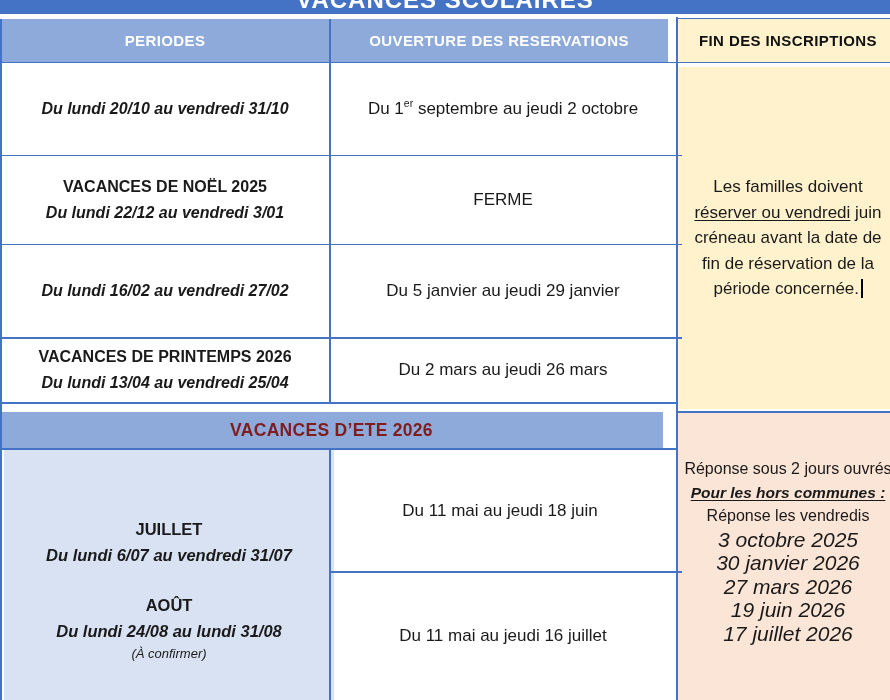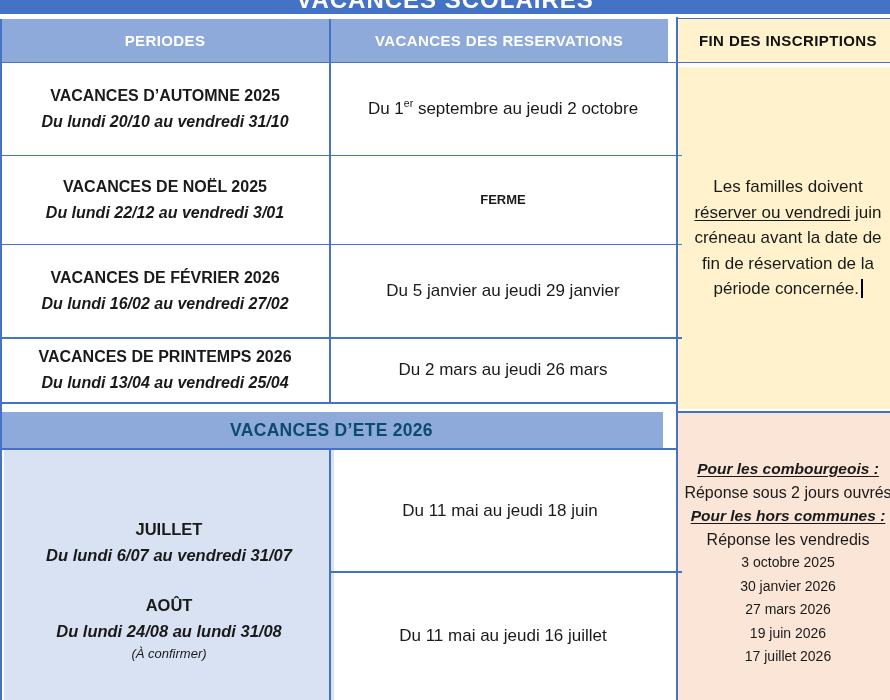--- a/index.html
+++ b/index.html
@@ -26,26 +26,26 @@
   
   .c1{left:0;width:330px;}
   .c2{left:330px;width:346px;}
   .r1{top:63px;height:91px;}
   .r2{top:156px;height:87px;}
   .r3{top:245px;height:92px;}
   .r4{top:338px;height:64px;}
   .period-title{font-size:16px;font-weight:bold;line-height:26px;}
   .period-dates{font-size:16px;font-weight:bold;font-style:italic;line-height:26px;}
   .res-text{font-size:17px;}
-  .ferme{font-size:13px;font-weight:bold;}
+  .ferme{font-size:17px;font-weight:normal;}
   sup.er{font-size:10.5px;vertical-align:super;line-height:0;}
 
   
   .ete{left:0;top:412px;width:663px;height:36px;background:#8EAADB;
-       color:#0c4a6e;font-weight:bold;font-size:17.5px;letter-spacing:.3px;}
+       color:#7f1d1d;font-weight:bold;font-size:17.5px;letter-spacing:.3px;}
 
   
   .lavender{left:4px;top:450px;width:330px;height:250px;background:#D9E2F3;
             display:flex;flex-direction:column;align-items:center;text-align:center;padding-top:66px;}
   .lav-title{font-size:16.5px;font-weight:bold;line-height:26px;}
   .lav-dates{font-size:16.5px;font-weight:bold;font-style:italic;line-height:26px;}
   .lav-gap{height:24px;}
   .lav-note{font-size:13px;font-style:italic;line-height:20px;}
   .sumc2a{left:330px;top:450px;width:340px;height:121px;}
   .sumc2b{left:330px;top:572px;width:346px;height:128px;}
@@ -56,21 +56,21 @@
   .cream .u{text-decoration:underline;text-underline-offset:2px;}
   .cursor{display:inline-block;width:1.5px;height:19px;background:#000;margin-left:2px;vertical-align:-4px;}
 
   .pink{left:678px;top:412px;width:220px;height:288px;background:#FBE5D6;
         display:flex;flex-direction:column;align-items:center;text-align:center;
         padding-top:45px;overflow:visible;}
   .p-head{font-size:15.5px;font-weight:bold;font-style:italic;text-decoration:underline;
           text-underline-offset:2px;line-height:23.5px;}
   .p-head2{}
   .p-body{font-size:16px;line-height:23.5px;}
-  .p-date{font-size:14px;line-height:23.5px;}
+  .p-date{font-size:21px;line-height:23.5px;font-style:italic;}
 
   
   .v1{left:0;top:19px;width:1.5px;height:681px;}
   .v2a{left:329px;top:19px;width:1.5px;height:383px;}
   .v2b{left:329px;top:450px;width:1.5px;height:250px;}
   .v3{left:676px;top:17px;width:1.5px;height:683px;}
   .h1{left:0;top:61.5px;width:890px;height:1.5px;}
   .h2{left:0;top:154.5px;width:682px;height:1.5px;}
   .h3{left:0;top:243.5px;width:682px;height:1.5px;}
   .h4{left:0;top:337px;width:682px;height:1.5px;}
@@ -85,44 +85,42 @@
 <div class="page">
 
   <div class="abs title-banner">
     <span class="t">VACANCES SCOLAIRES</span>
   </div>
 
   <div class="abs flexc hdr hdr1">
     <span>PERIODES</span>
   </div>
   <div class="abs flexc hdr hdr2">
-    <span>VACANCES DES RESERVATIONS</span>
+    <span>OUVERTURE DES RESERVATIONS</span>
   </div>
   <div class="abs flexc hdr hdr3">
     <span>FIN DES INSCRIPTIONS</span>
   </div>
 
   <div class="abs flexc c1 r1">
-    <div class="period-title nowrap">VACANCES D’AUTOMNE 2025</div>
     <div class="period-dates nowrap">Du lundi 20/10 au vendredi 31/10</div>
   </div>
   <div class="abs flexc c2 r1">
     <div class="res-text nowrap"><span>Du 1</span><sup class="er">er</sup><span> septembre au jeudi 2 octobre</span></div>
   </div>
 
   <div class="abs flexc c1 r2">
     <div class="period-title nowrap">VACANCES DE NOËL 2025</div>
     <div class="period-dates nowrap">Du lundi 22/12 au vendredi 3/01</div>
   </div>
   <div class="abs flexc c2 r2">
     <div class="ferme nowrap">FERME</div>
   </div>
 
   <div class="abs flexc c1 r3">
-    <div class="period-title nowrap">VACANCES DE FÉVRIER 2026</div>
     <div class="period-dates nowrap">Du lundi 16/02 au vendredi 27/02</div>
   </div>
   <div class="abs flexc c2 r3">
     <div class="res-text nowrap">Du 5 janvier au jeudi 29 janvier</div>
   </div>
 
   <div class="abs flexc c1 r4">
     <div class="period-title nowrap">VACANCES DE PRINTEMPS 2026</div>
     <div class="period-dates nowrap">Du lundi 13/04 au vendredi 25/04</div>
   </div>
@@ -152,21 +150,20 @@
   </div>
 
   <div class="abs flexc sumc2a">
     <div class="res-text nowrap">Du 11 mai au jeudi 18 juin</div>
   </div>
   <div class="abs flexc sumc2b">
     <div class="res-text nowrap">Du 11 mai au jeudi 16 juillet</div>
   </div>
 
   <div class="abs pink">
-    <div class="p-head nowrap">Pour les combourgeois :</div>
     <div class="p-body nowrap">Réponse sous 2 jours ouvrés</div>
     <div class="p-head p-head2 nowrap">Pour les hors communes :</div>
     <div class="p-body nowrap">Réponse les vendredis</div>
     <div class="p-date nowrap">3 octobre 2025</div>
     <div class="p-date nowrap">30 janvier 2026</div>
     <div class="p-date nowrap">27 mars 2026</div>
     <div class="p-date nowrap">19 juin 2026</div>
     <div class="p-date nowrap">17 juillet 2026</div>
   </div>
 

